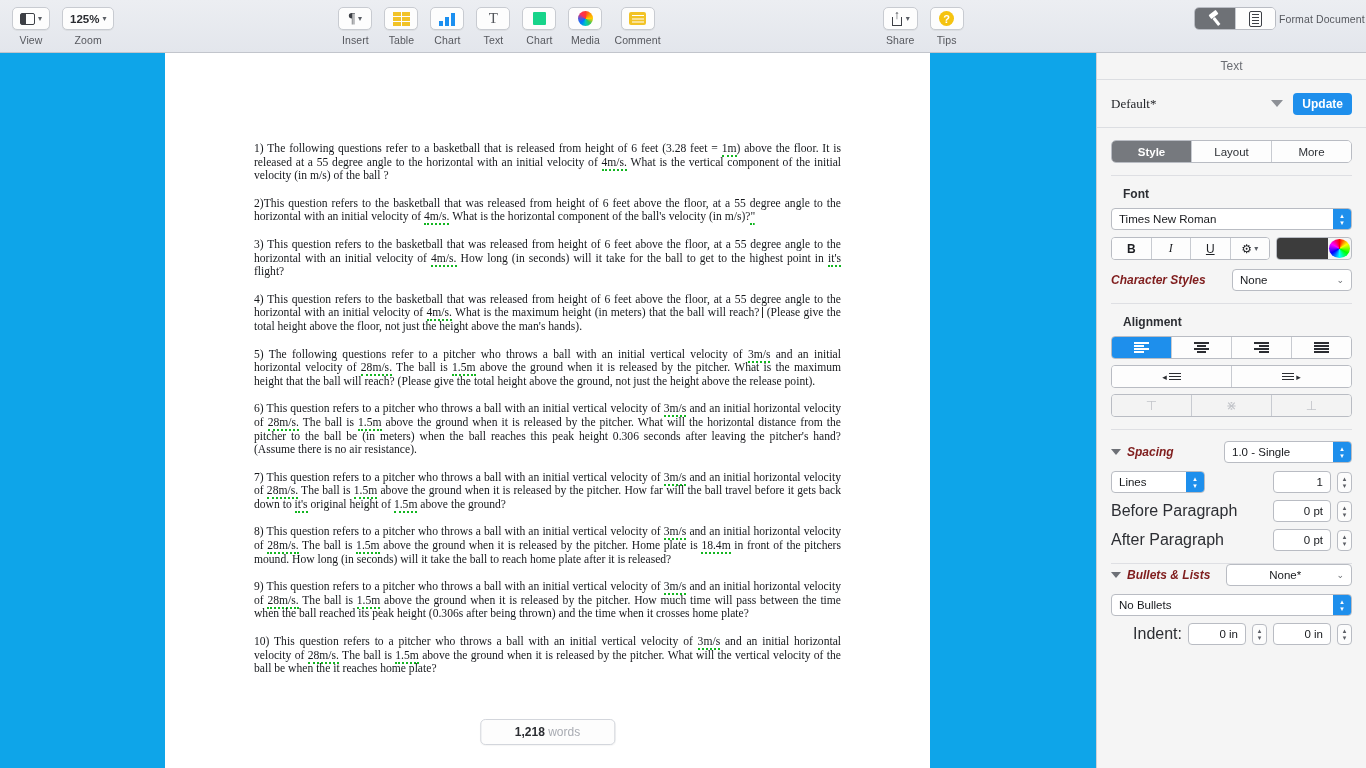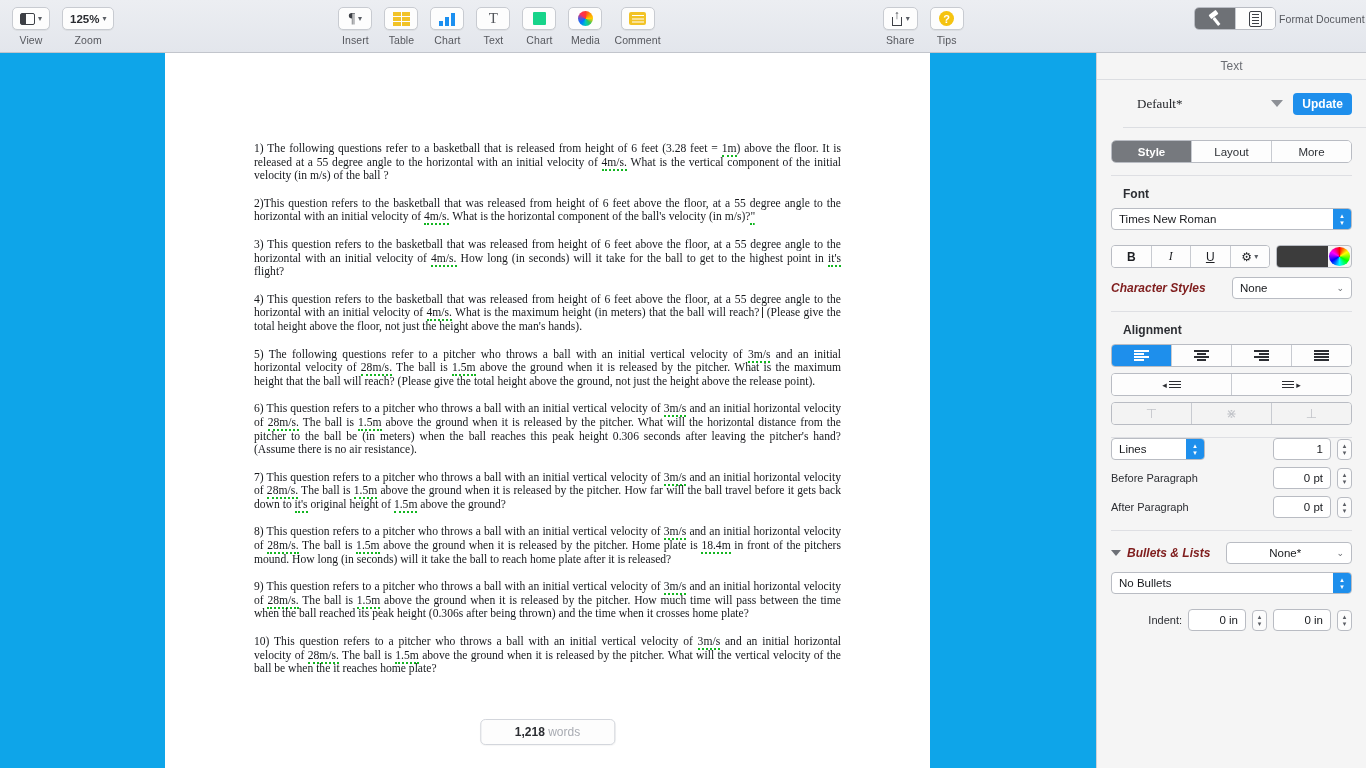--- a/index.html
+++ b/index.html
@@ -134,21 +134,21 @@
     overflow: hidden;
   }
   .panel-title {
     height: 27px; display: flex; align-items: center; justify-content: center;
     font-size: 12px; color: #6a6d73;
     border-bottom: 1px solid #dcdee2;
     background: #f5f5f5;
   }
   .style-row {
     height: 48px; display: flex; align-items: center;
-    padding: 0 14px; border-bottom: 1px solid #dcdee2; margin-left: 26px;
+    padding: 0 14px; border-bottom: 1px solid #dcdee2;
   }
   .style-name {
     flex: 1; font-family: "Liberation Serif", serif;
     font-size: 13px; color: #1d1f23;
   }
   .tri-down {
     width: 0; height: 0; border-left: 6px solid transparent;
     border-right: 6px solid transparent; border-top: 7px solid #8d9096;
     margin-right: 10px;
   }
@@ -166,21 +166,21 @@
   }
   .tab + .tab { border-left: 1px solid #c8cbd1; }
   .tab.active { background: #76797e; color: #fff; font-weight: 600; }
   .divider { height: 1px; background: #dedfe3; margin: 12px 14px 0; }
   .sec-title {
     font-size: 12px; font-weight: 700; color: #2c2e33;
     margin: 11px 26px 7px;
   }
   .tri-sm { width: 0; height: 0; border-left: 5px solid transparent; border-right: 5px solid transparent;
     border-top: 6px solid #6d7076; }
-  .fld { margin: 0 14px 15px; }
+  .fld { margin: 0 14px 7px; }
   .sel {
     height: 22px; background: #fff; border: 1px solid #b9bcc3; border-radius: 4px;
     display: flex; align-items: center; padding: 0 0 0 7px;
     font-size: 11.5px; color: #17191d; position: relative; cursor: default;
   }
   .sel span.v { flex: 1; }
   .stepper-blue {
     width: 18px; height: 20px; background: #1e8fec; border-radius: 0 3px 3px 0;
     display: flex; flex-direction: column; align-items: center; justify-content: center;
     color: #fff; font-size: 7px; line-height: 7px; margin-left: auto; flex: 0 0 18px;
@@ -207,21 +207,21 @@
   }
   .fmt-btn + .fmt-btn { border-left: 1px solid #c8cbd1; }
   .swatch-wrap {
     display: flex; width: 76px; height: 23px; border: 1px solid #b9bcc3; border-radius: 4px; overflow: hidden;
   }
   .swatch { flex: 1; background: #3c3c3c; }
   .wheel { width: 21px; border-radius: 50%; margin: 1px;
     background: conic-gradient(#ff0000,#ffff00,#00ff00,#00ffff,#0000ff,#ff00ff,#ff0000); }
   .label-row { display: flex; align-items: center; margin: 0 14px 8px; gap: 6px; }
   .label-row .lbl { font-size: 12px; font-weight: 700; color: #7f1d1d; font-style: italic; }
-  .lbl-norm { font-size: 11px; color: #2c2e33; }
+  .lbl-norm { font-size: 16px; color: #2c2e33; }
   .align-grid { display: flex; margin: 0 14px 6px; border: 1px solid #b9bcc3; border-radius: 4px; overflow: hidden; height: 23px; }
   .align-btn { flex: 1; display: flex; align-items: center; justify-content: center; background: #fdfdfd; cursor: default; }
   .align-btn + .align-btn { border-left: 1px solid #c8cbd1; }
   .align-btn.active { background: #1e8fec; }
   .align-btn.disabled { background: #f3f3f3; }
   .alignlines { width: 15px; display: flex; flex-direction: column; gap: 1.6px; }
   .alignlines i { height: 1.5px; background: #2b2d32; display: block; }
   .align-btn.active .alignlines i { background: #fff; }
   .align-btn.disabled .vtick { color: #c2c4c9; }
   .vtick { font-size: 13px; color: #5d6views; }
@@ -472,20 +472,28 @@
       <div class="align-btn disabled">
         <span class="vtick" style="color:#c2c4c9">⋇</span>
       </div>
       <div class="align-btn disabled">
         <span class="vtick" style="color:#c2c4c9">⊥</span>
       </div>
     </div>
 
     <div class="divider"></div>
 
+    <div class="label-row" style="margin-top:11px">
+      <span class="tri-sm"></span>
+      <span class="lbl" style="flex:1">Spacing</span>
+      <div class="sel" style="width:128px">
+        <span class="v">1.0 - Single</span>
+        <span class="stepper-blue">▴<br>▾</span>
+      </div>
+    </div>
     <div class="row">
       <div class="sel" style="width:94px">
         <span class="v">Lines</span>
         <span class="stepper-blue">▴<br>▾</span>
       </div>
       <div style="flex:1"></div>
       <div class="numbox" style="width:58px">1</div>
       <div class="stepper-plain">▴<br>▾</div>
     </div>
     <div class="row">
@@ -494,21 +502,21 @@
       <div class="stepper-plain">▴<br>▾</div>
     </div>
     <div class="row">
       <span class="lbl-norm" style="flex:1">After Paragraph</span>
       <div class="numbox" style="width:58px">0 pt</div>
       <div class="stepper-plain">▴<br>▾</div>
     </div>
 
     <div class="divider"></div>
 
-    <div class="label-row" style="margin-top:11px">
+    <div class="label-row" style="">
       <span class="tri-sm"></span>
       <span class="lbl" style="flex:1">Bullets &amp; Lists</span>
       <div class="sel" style="width:126px">
         <span class="v" style="text-align:center">None*</span>
         <span class="chev-plain">⌄</span>
       </div>
     </div>
     <div class="fld">
       <div class="sel">
         <span class="v">No Bullets</span>

